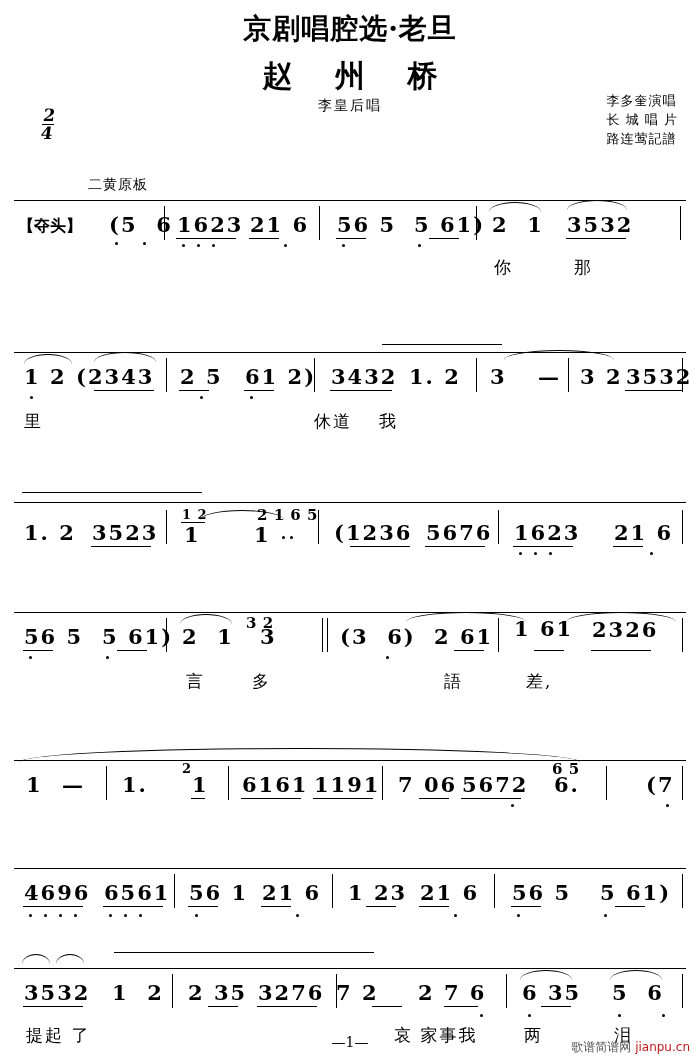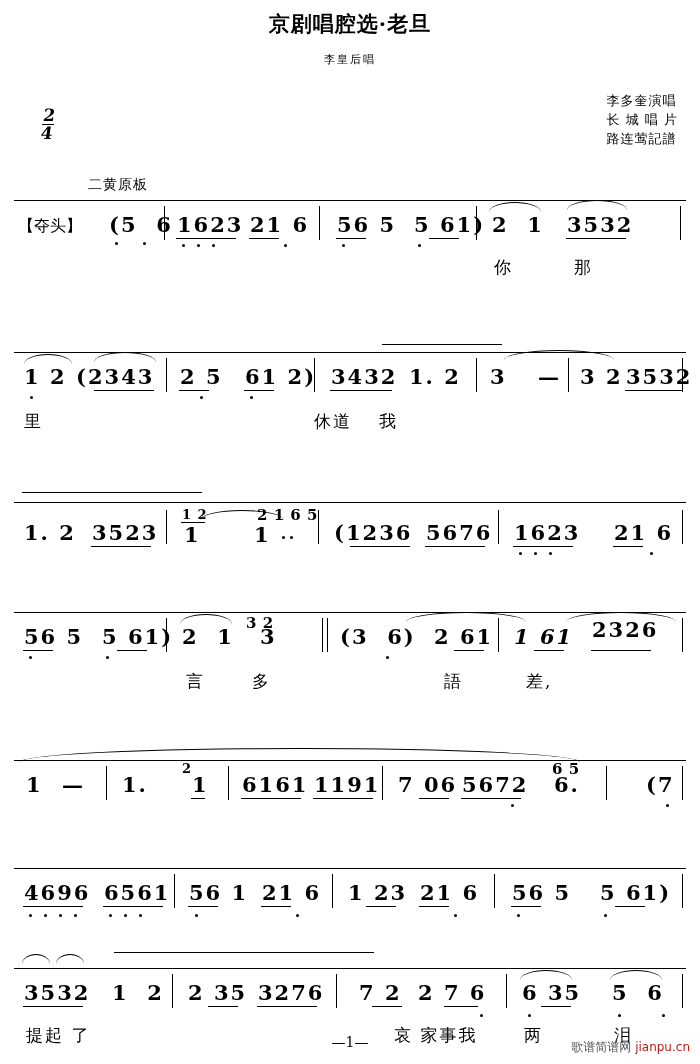--- a/index.html
+++ b/index.html
@@ -17,35 +17,34 @@
   }
 
   
   .header {
     text-align: center;
     padding-top: 10px;
   }
   .title-main {
     font-family: "DejaVu Serif", "Liberation Serif", serif;
     font-weight: bold;
-    font-size: 21px;
+    font-size: 28px;
     letter-spacing: 1px;
   }
   .title-sub {
     font-family: "DejaVu Serif", "Liberation Serif", serif;
     font-weight: bold;
     font-size: 30px;
     letter-spacing: 16px;
     margin-top: 8px;
     padding-left: 16px;
   }
   .role-line {
     font-family: Liberation Mono, monospace;
-    font-size: 11px;
-    margin-top: 14px;
+    font-size: 14px;
     letter-spacing: 2px;
   }
 
   .credits {
     position: absolute;
     right: 22px;
     top: 92px;
     font-family: "DejaVu Serif", "Liberation Serif", serif;
     font-size: 13px;
     line-height: 1.45;
@@ -149,21 +148,21 @@
     font-family: "DejaVu Serif", "Liberation Serif", serif;
     font-size: 17px;
     letter-spacing: 2px;
     white-space: pre;
   }
 
   .tag {
     position: absolute;
     font-family: "DejaVu Serif", "Liberation Serif", serif;
     font-size: 16px;
-    font-weight: normal;
+    font-weight: bold;
     white-space: pre;
   }
 
   
   .page-num {
     position: absolute;
     bottom: 14px;
     left: 0; right: 0;
     text-align: center;
     font-family: "DejaVu Serif", "Liberation Serif", serif;
@@ -177,20 +176,21 @@
     color: #555;
     font-family: "DejaVu Sans", "Liberation Sans", sans-serif;
   }
   .watermark .site { color: #c01a1a; margin-left: 4px; }
 </style>
 </head>
 <body>
 
 <div class="header">
   <div class="title-main">京剧唱腔选·老旦</div>
+  <div class="title-sub">赵 州 桥</div>
   <div class="role-line">李皇后唱</div>
 </div>
 
 <div class="credits">
   <div>李多奎演唱</div>
   <div>长 城 唱 片</div>
   <div>路连莺記譜</div>
 </div>
 
 <div class="meter">
@@ -362,21 +362,21 @@
 
   <div class="note" style="left:326px; top:14px;">(3  6)</div>
   <div class="dot" style="left:372px; top:44px;"></div>
 
   <div class="slur" style="left:392px; top:0px; width:120px;"></div>
   <div class="note" style="left:420px; top:14px;">2 61</div>
   <div class="beam" style="left:440px; top:38px; width:30px;"></div>
 
   <div class="barline" style="left:484px; top:6px;"></div>
 
-  <div class="note" style="left:500px; top:14px;font-style:italic;">1 61</div>
+  <div class="note" style="left:500px; top:6px;">1 61</div>
   <div class="beam" style="left:520px; top:38px; width:30px;"></div>
 
   <div class="slur" style="left:552px; top:0px; width:110px;"></div>
   <div class="note" style="left:578px; top:7px;">2326</div>
   <div class="beam" style="left:577px; top:38px; width:60px;"></div>
 
   <div class="barline" style="left:668px; top:6px;"></div>
 
   <div class="lyric" style="left:172px; top:58px;">言</div>
   <div class="lyric" style="left:238px; top:58px;">多</div>
@@ -489,21 +489,21 @@
   <div class="barline" style="left:158px; top:6px;"></div>
 
   <div class="note" style="left:174px; top:14px;">2 35</div>
   <div class="beam" style="left:194px; top:38px; width:30px;"></div>
 
   <div class="note" style="left:244px; top:14px;">3276</div>
   <div class="beam" style="left:243px; top:38px; width:60px;"></div>
 
   <div class="barline" style="left:322px; top:6px;"></div>
 
-  <div class="note" style="left:345px; top:14px;">7 2</div>
+  <div class="note" style="left:322px; top:14px;">7 2</div>
   <div class="beam" style="left:358px; top:38px; width:30px;"></div>
 
   <div class="note" style="left:404px; top:14px;">2 7 6</div>
   <div class="beam" style="left:430px; top:38px; width:34px;"></div>
   <div class="dot" style="left:466px; top:46px;"></div>
 
   <div class="barline" style="left:492px; top:6px;"></div>
 
   <div class="slur" style="left:506px; top:2px; width:52px;"></div>
   <div class="note" style="left:508px; top:14px;">6 35</div>

